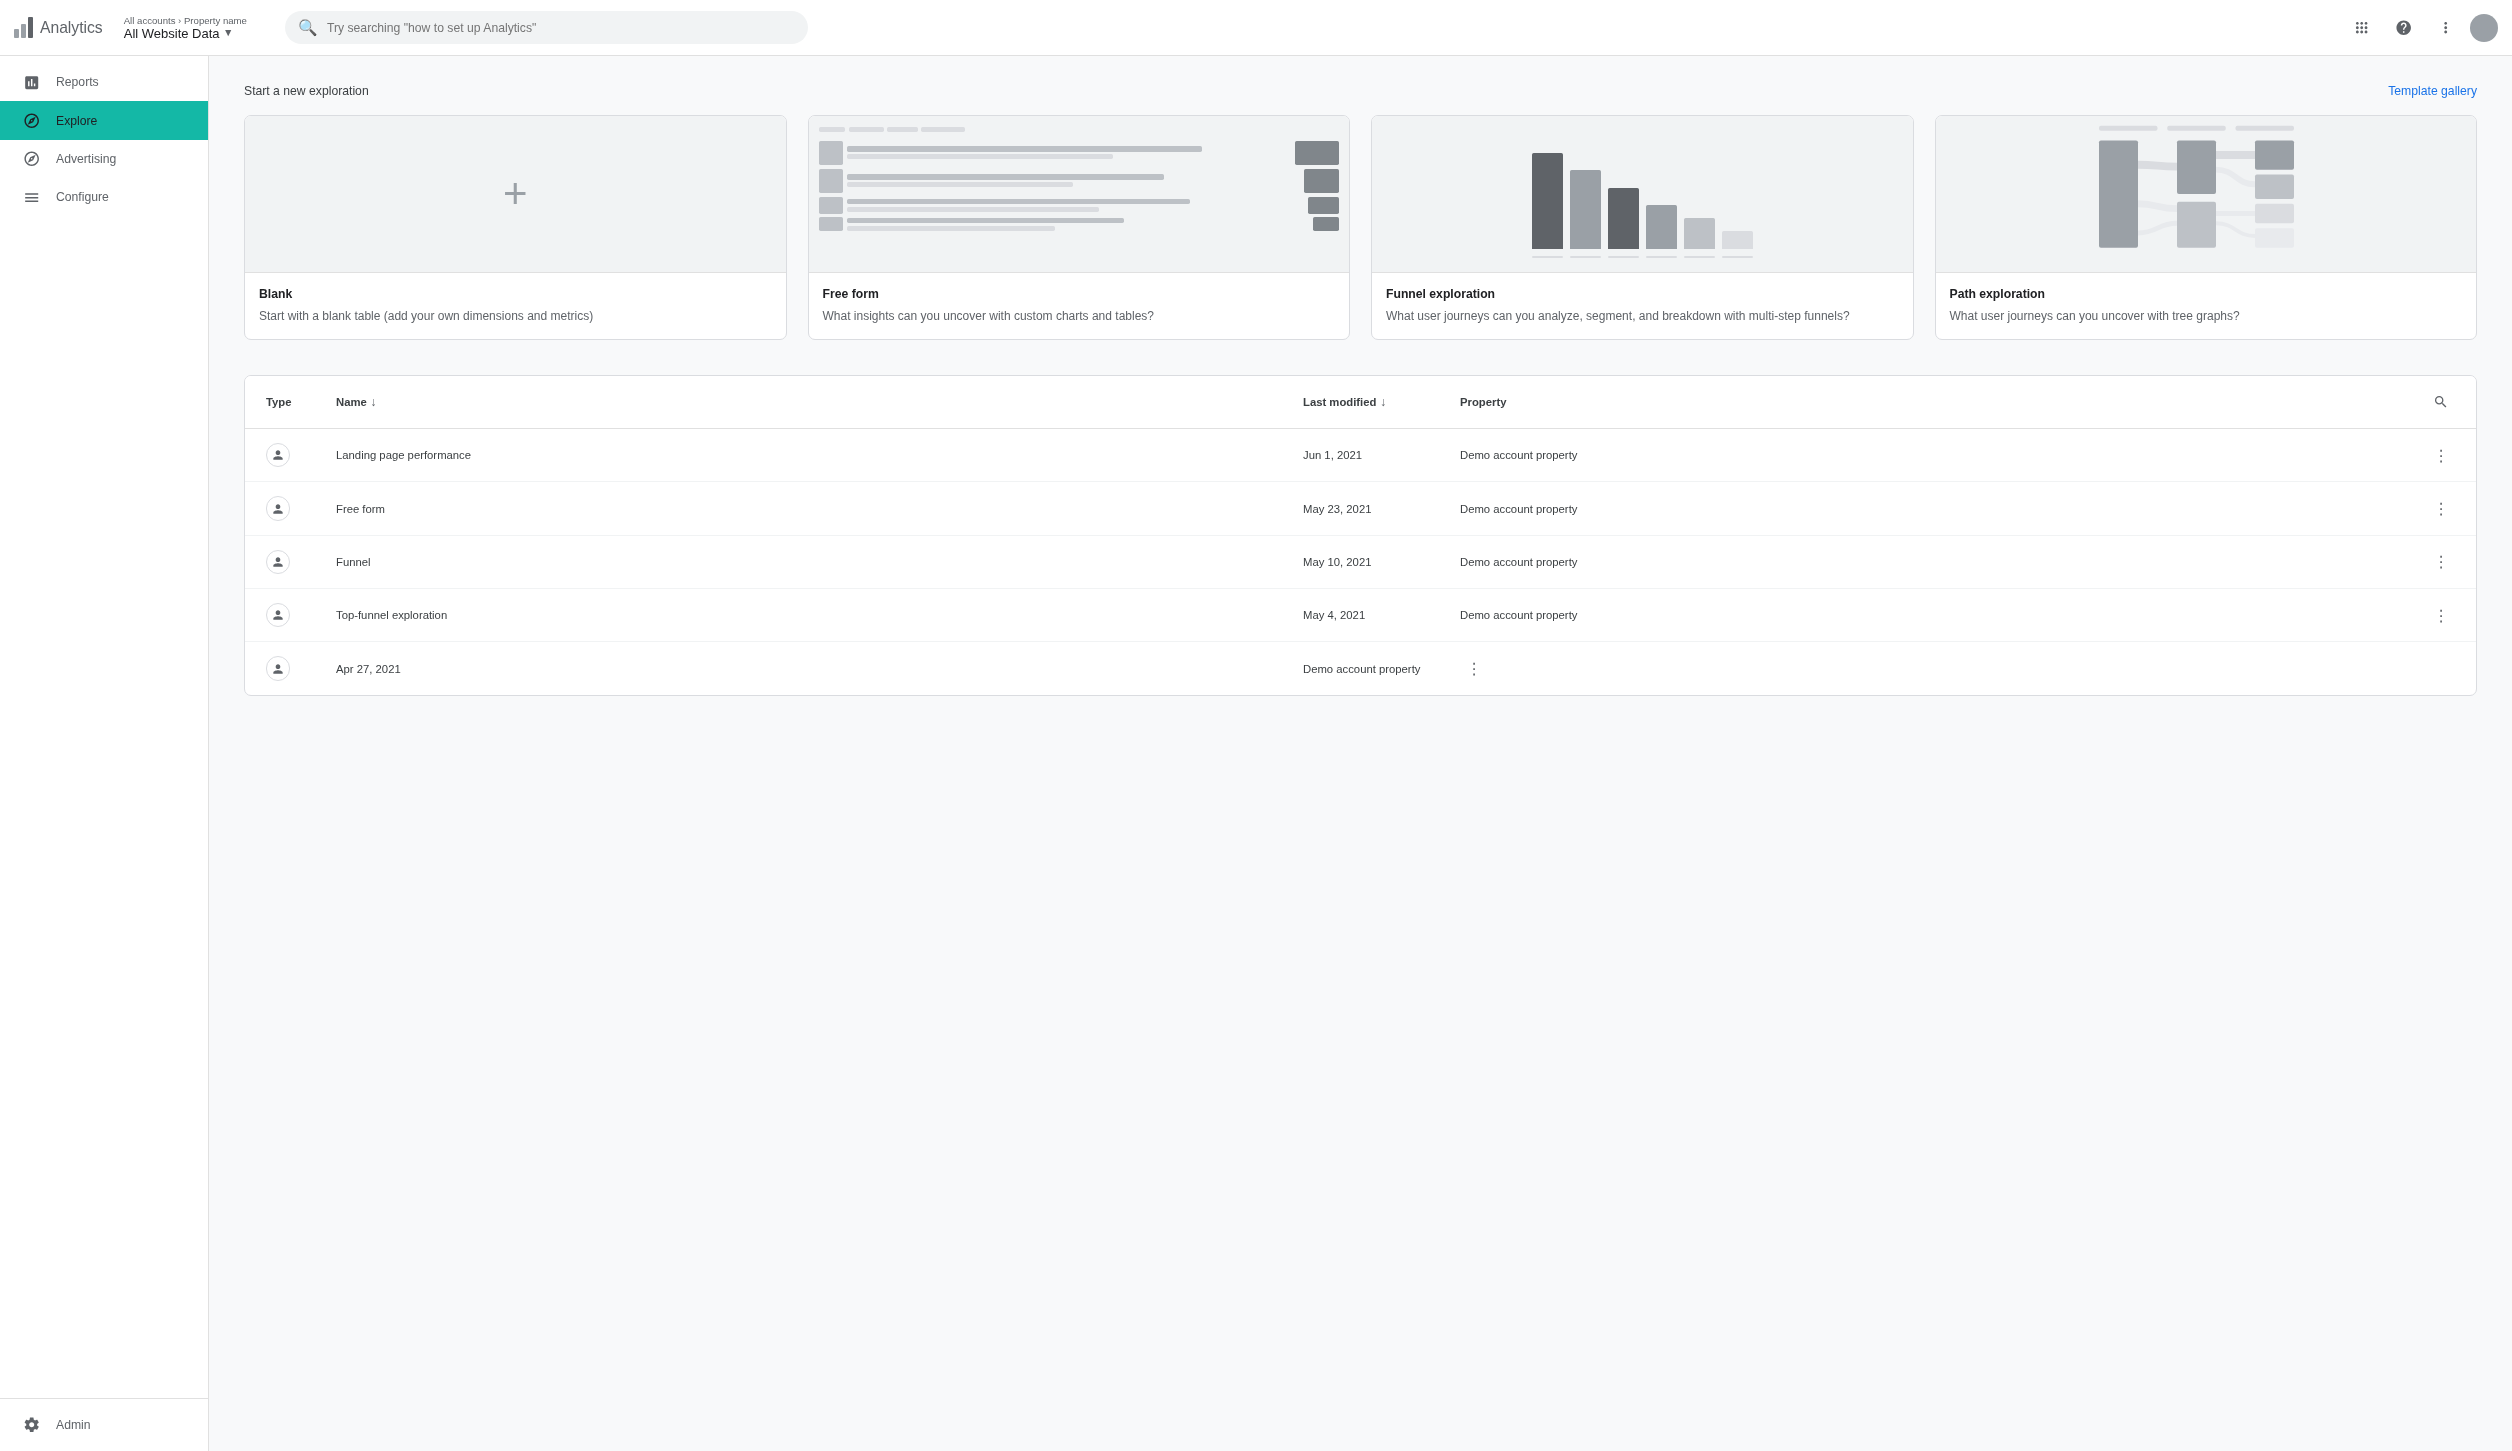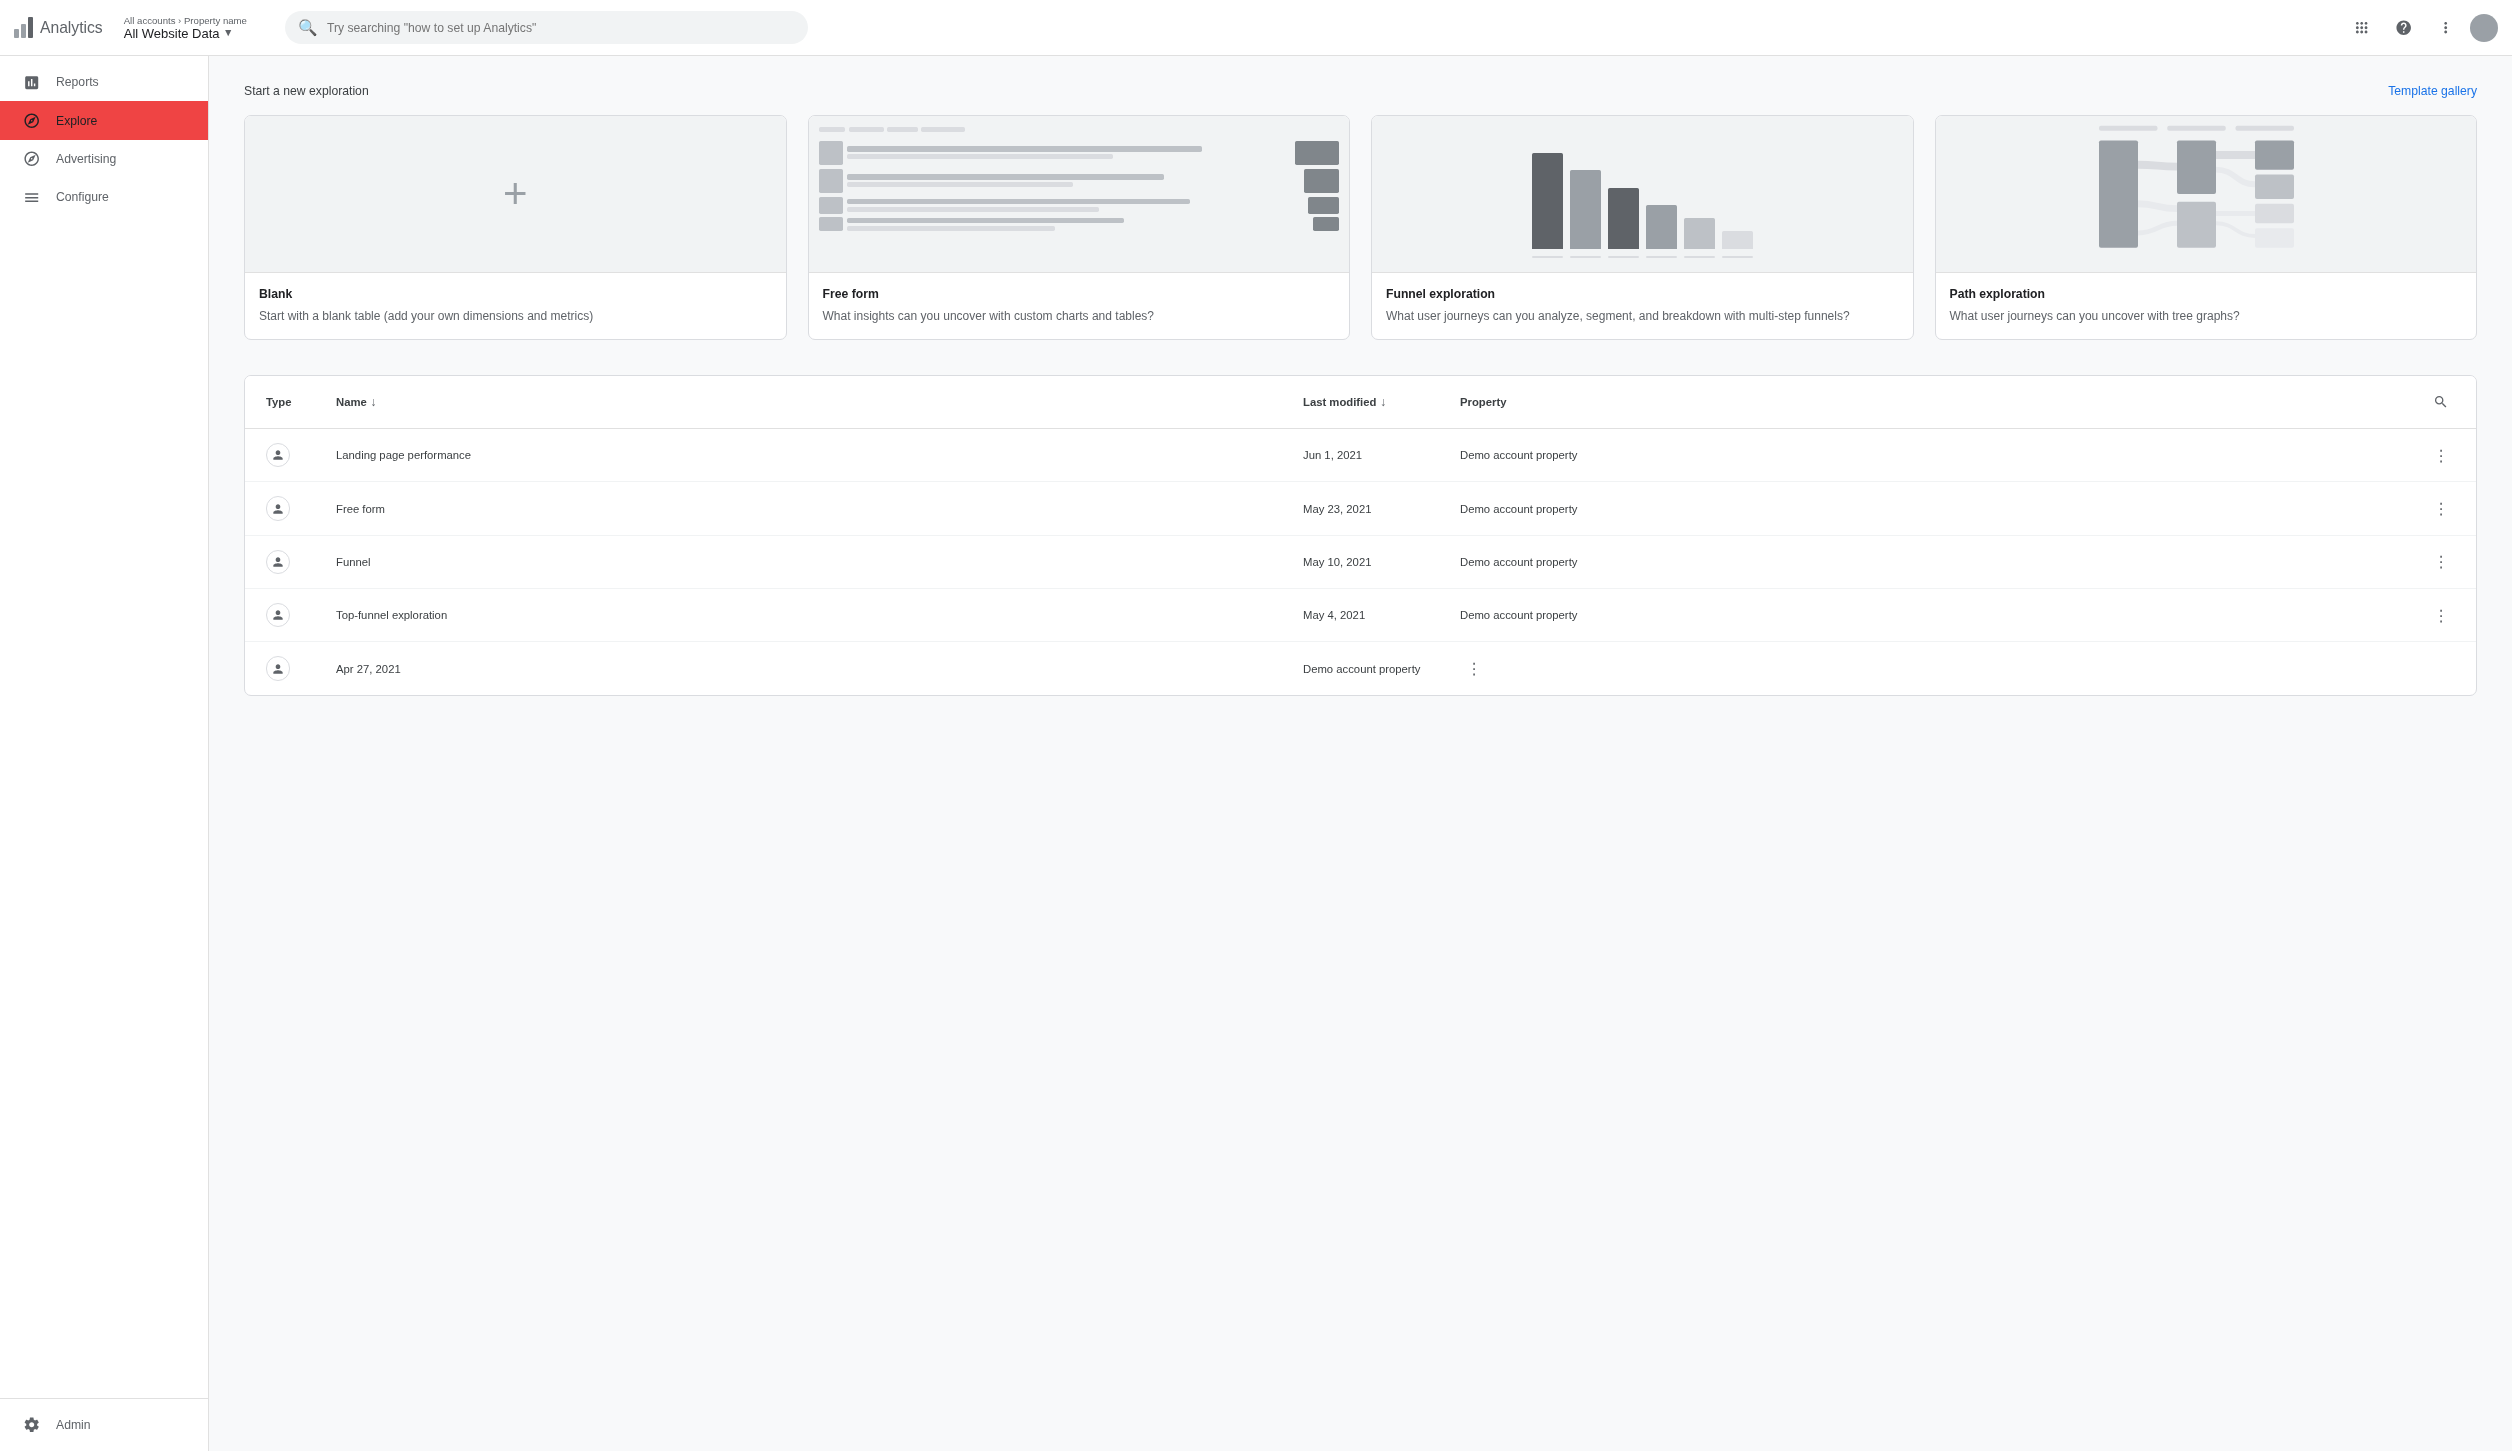--- a/index.html
+++ b/index.html
@@ -135,21 +135,21 @@
       align-items: center;
       gap: 14px;
       padding: 10.5px 21px;
       cursor: pointer;
       border-radius: 0;
       color: #5f6368;
       font-size: 12.2px;
       font-weight: 500;
     }
     .sidebar-item.active {
-      background: #ef4444;
+      background: #14b8a6;
       color: #202124;
     }
     .sidebar-item .icon {
       font-size: 17.4px;
       width: 21px;
       display: flex;
       align-items: center;
       justify-content: center;
     }
     .sidebar-footer {

